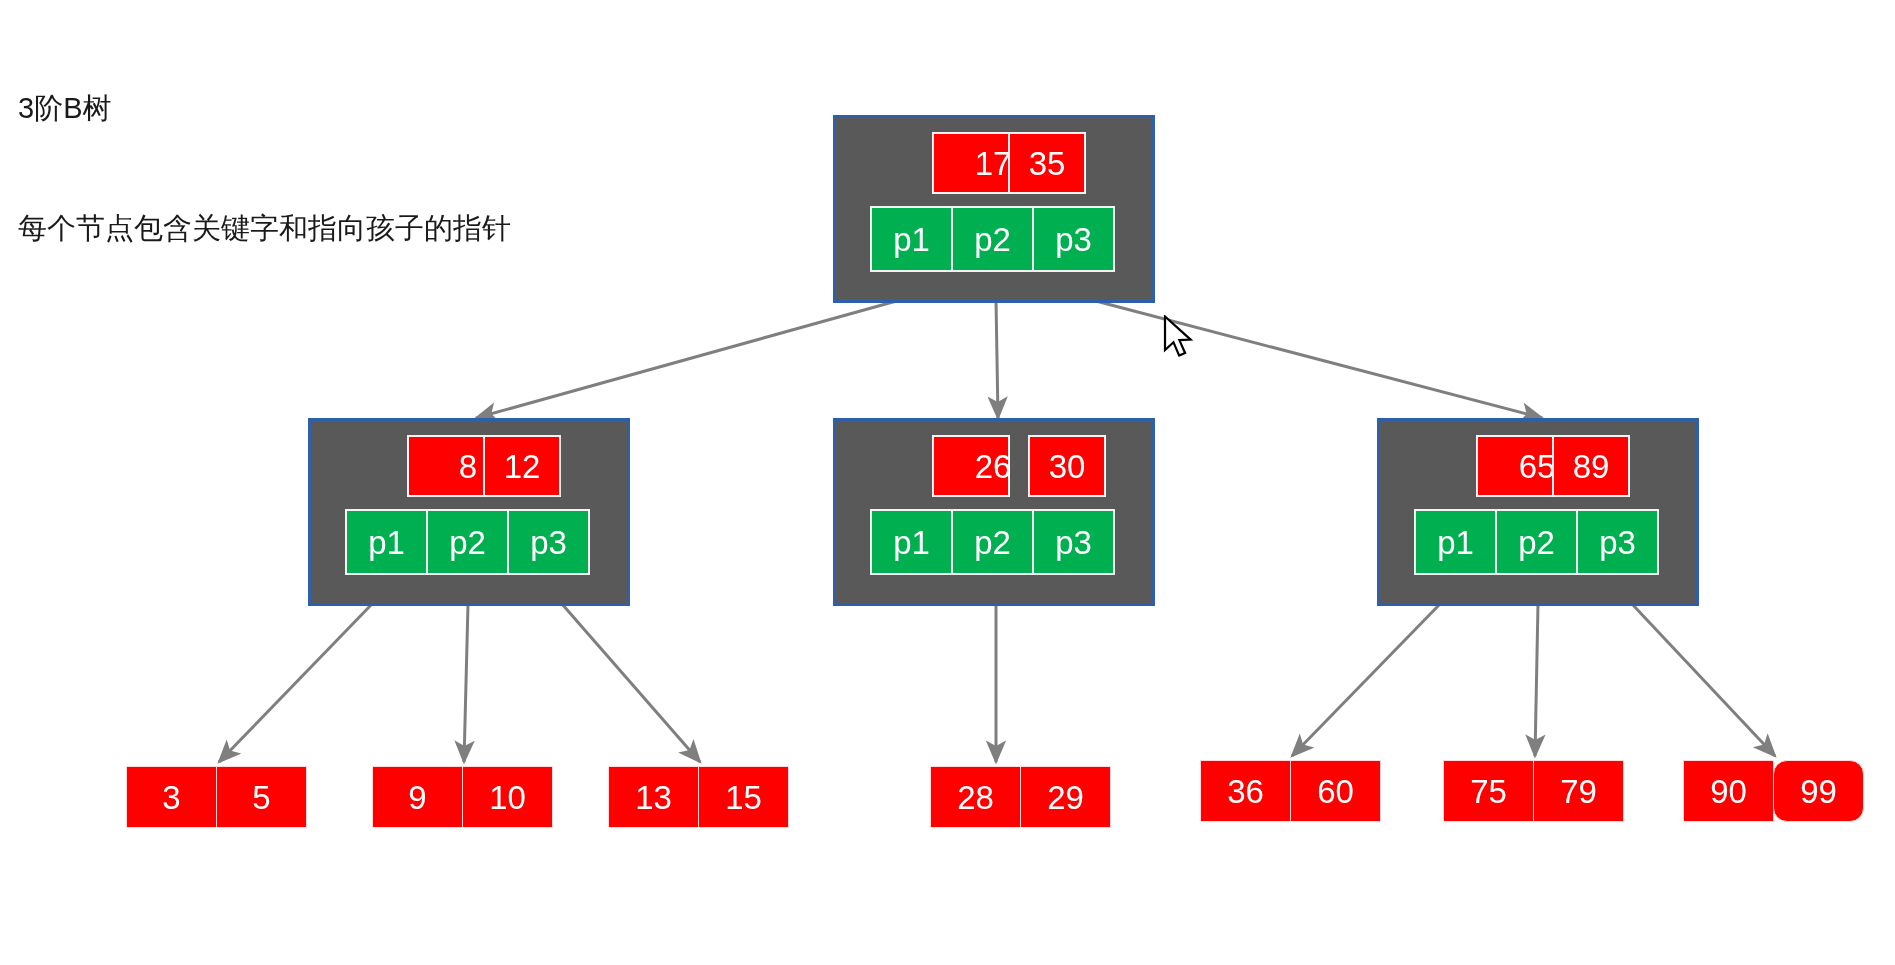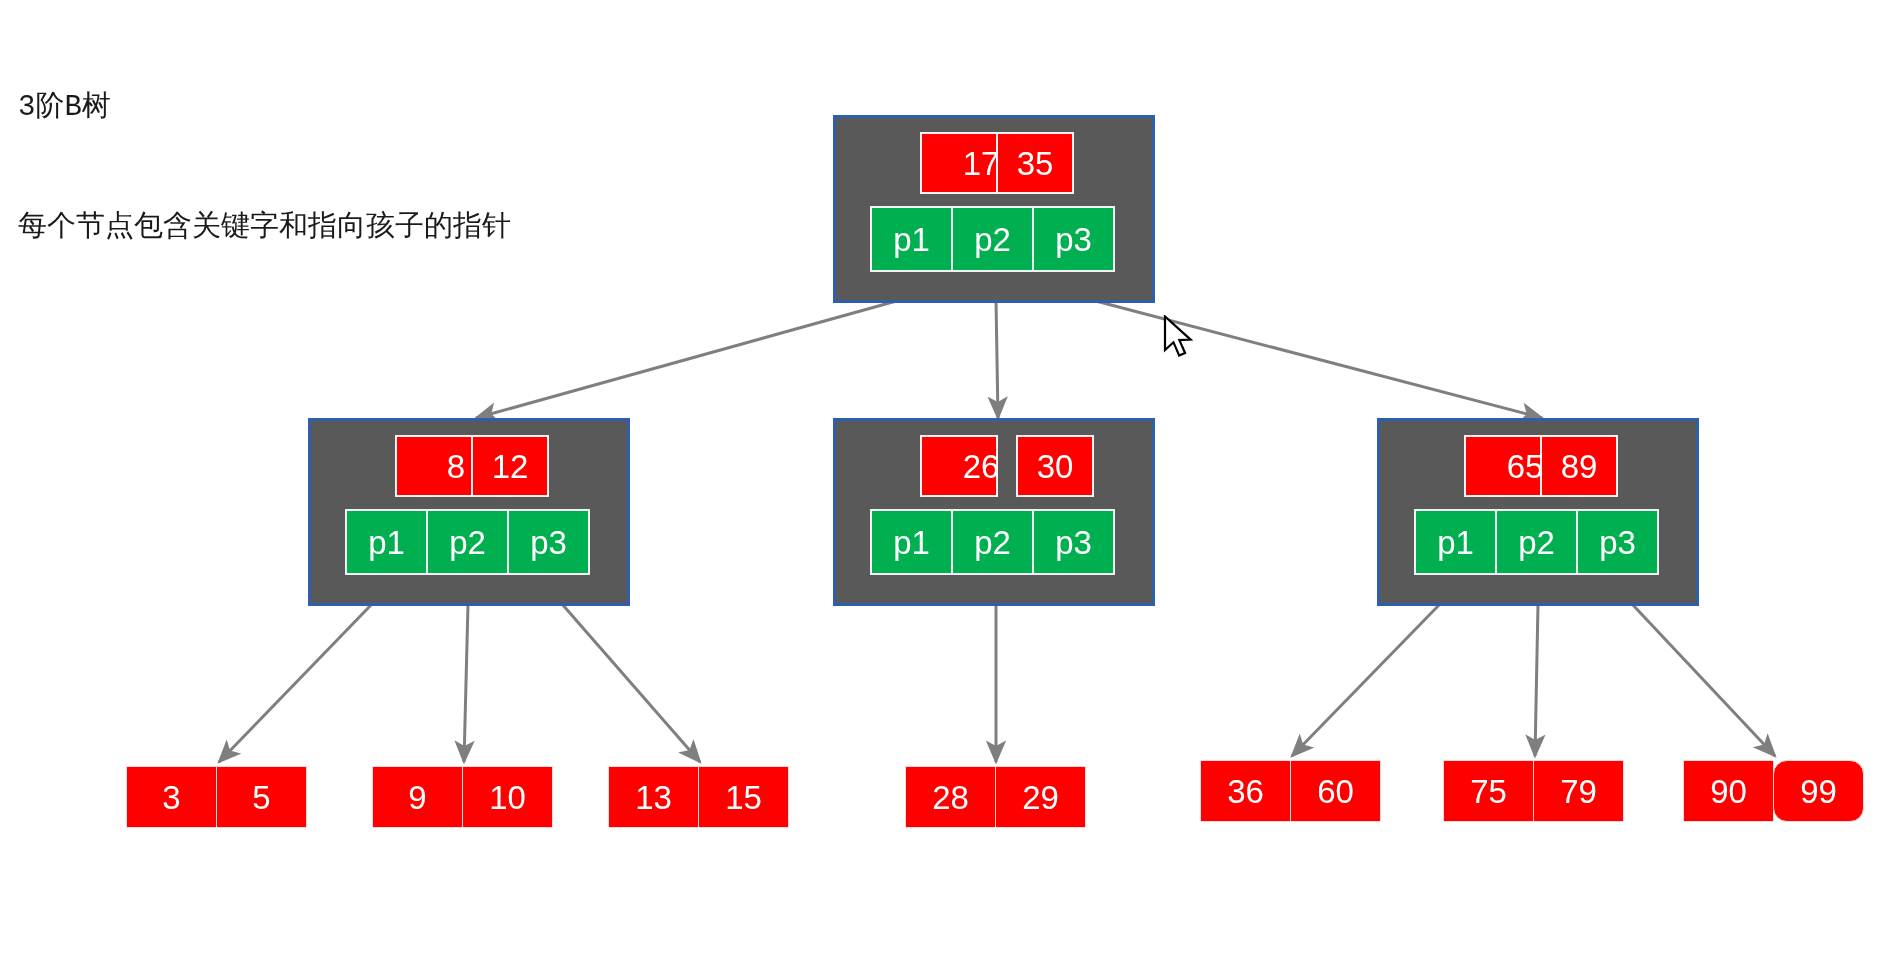--- a/index.html
+++ b/index.html
@@ -24,21 +24,20 @@
 
   
   #caption {
     position: absolute;
     left: 18px;
     top: 8px;
     color: #1a1a1a;
     font-size: 29px;
     line-height: 40px;
     white-space: pre;
-    font-family: Liberation Mono, monospace;
   }
   #caption .line { display: block; }
 
   
   #arrows {
     position: absolute;
     left: 0; top: 0;
     width: 1895px;
     height: 965px;
     pointer-events: none;
@@ -63,21 +62,21 @@
     justify-content: center;
     color: #ffffff;
     font-size: 33px;
     line-height: 1;
   }
   .key-cell {
     background: #fe0000;
     border: 2px solid #f3f3f3;
     margin-left: -2px;
   }
-  .key-cell:first-child { margin-left: 4px; padding-left: 44px; }
+  .key-cell:first-child { margin-left: 16px; padding-left: 44px; }
   .ptr-cell {
     background: #00b050;
     border: 2px solid #f3f3f3;
     margin-left: -2px;
   }
   .ptr-cell:first-child { margin-left: 0; }
 
   
   .leaf {
     position: absolute;
@@ -177,21 +176,21 @@
       </div>
       <div class="leaf" style="left: 372px; top: 766px;">
         <div class="cell" style="width: 91px; height: 62px;">9</div>
         <div class="cell" style="width: 91px; height: 62px;">10</div>
       </div>
       <div class="leaf" style="left: 608px; top: 766px;">
         <div class="cell" style="width: 91px; height: 62px;">13</div>
         <div class="cell" style="width: 91px; height: 62px;">15</div>
       </div>
       <div class="leaf" style="left: 905px; top: 766px;">
-        <div class="cell" style="width: 91px; height: 62px;">28</div>
+        <div class="cell" style="width: 91px; height: 62px; margin-left: 25px;">28</div>
         <div class="cell" style="width: 91px; height: 62px;">29</div>
       </div>
       <div class="leaf" style="left: 1200px; top: 760px;">
         <div class="cell" style="width: 91px; height: 62px;">36</div>
         <div class="cell" style="width: 91px; height: 62px;">60</div>
       </div>
       <div class="leaf" style="left: 1443px; top: 760px;">
         <div class="cell" style="width: 91px; height: 62px;">75</div>
         <div class="cell" style="width: 91px; height: 62px;">79</div>
       </div>

